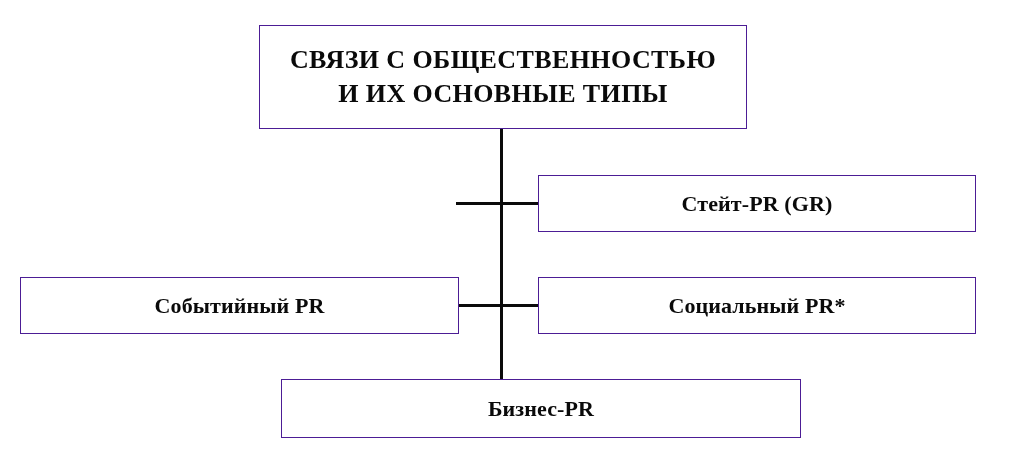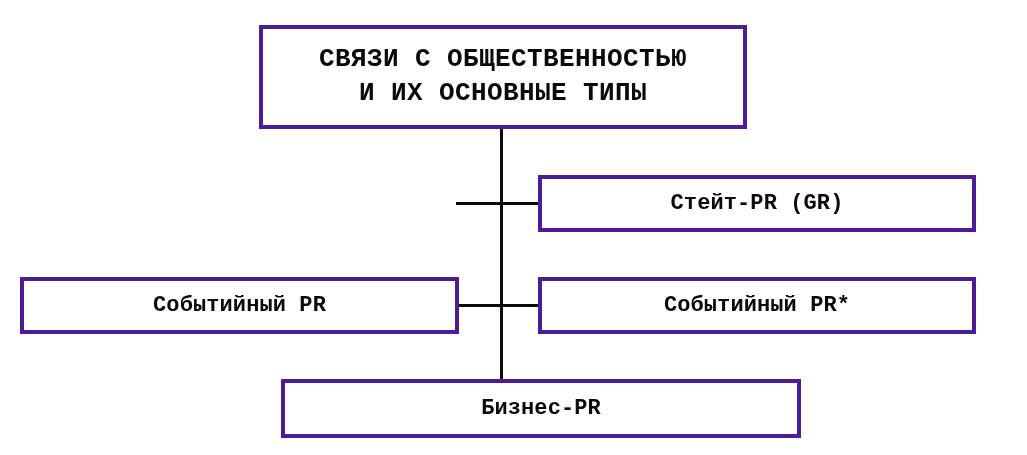--- a/index.html
+++ b/index.html
@@ -11,30 +11,29 @@
     position: relative;
     width: 1027px;
     height: 455px;
     background: #ffffff;
     overflow: hidden;
     font-family: "Liberation Serif", "DejaVu Serif", serif;
   }
   .node {
     position: absolute;
     box-sizing: border-box;
-    border: 4px solid #4c1d95;
+    border: 1px solid #4c1d95;
     background: #ffffff;
     display: flex;
     align-items: center;
     justify-content: center;
     text-align: center;
     color: #0a0a0a;
     font-weight: bold;
     z-index: 3;
-    font-family: Liberation Mono, monospace;
   }
   .node-text {
     display: block;
     line-height: 1.26;
     letter-spacing: 0.1px;
     white-space: pre-line;
   }
 
   
   #node-title {
@@ -132,20 +131,20 @@
 
   <div class="node" id="node-state">
     <span class="node-text">Стейт-PR (GR)</span>
   </div>
 
   <div class="node" id="node-social">
     <span class="node-text">Событийный PR</span>
   </div>
 
   <div class="node" id="node-event">
-    <span class="node-text">Событийный PR*</span>
+    <span class="node-text">Социальный PR*</span>
   </div>
 
   <div class="node" id="node-business">
     <span class="node-text">Бизнес-PR</span>
   </div>
 
 </div>
 
 </body></html>

